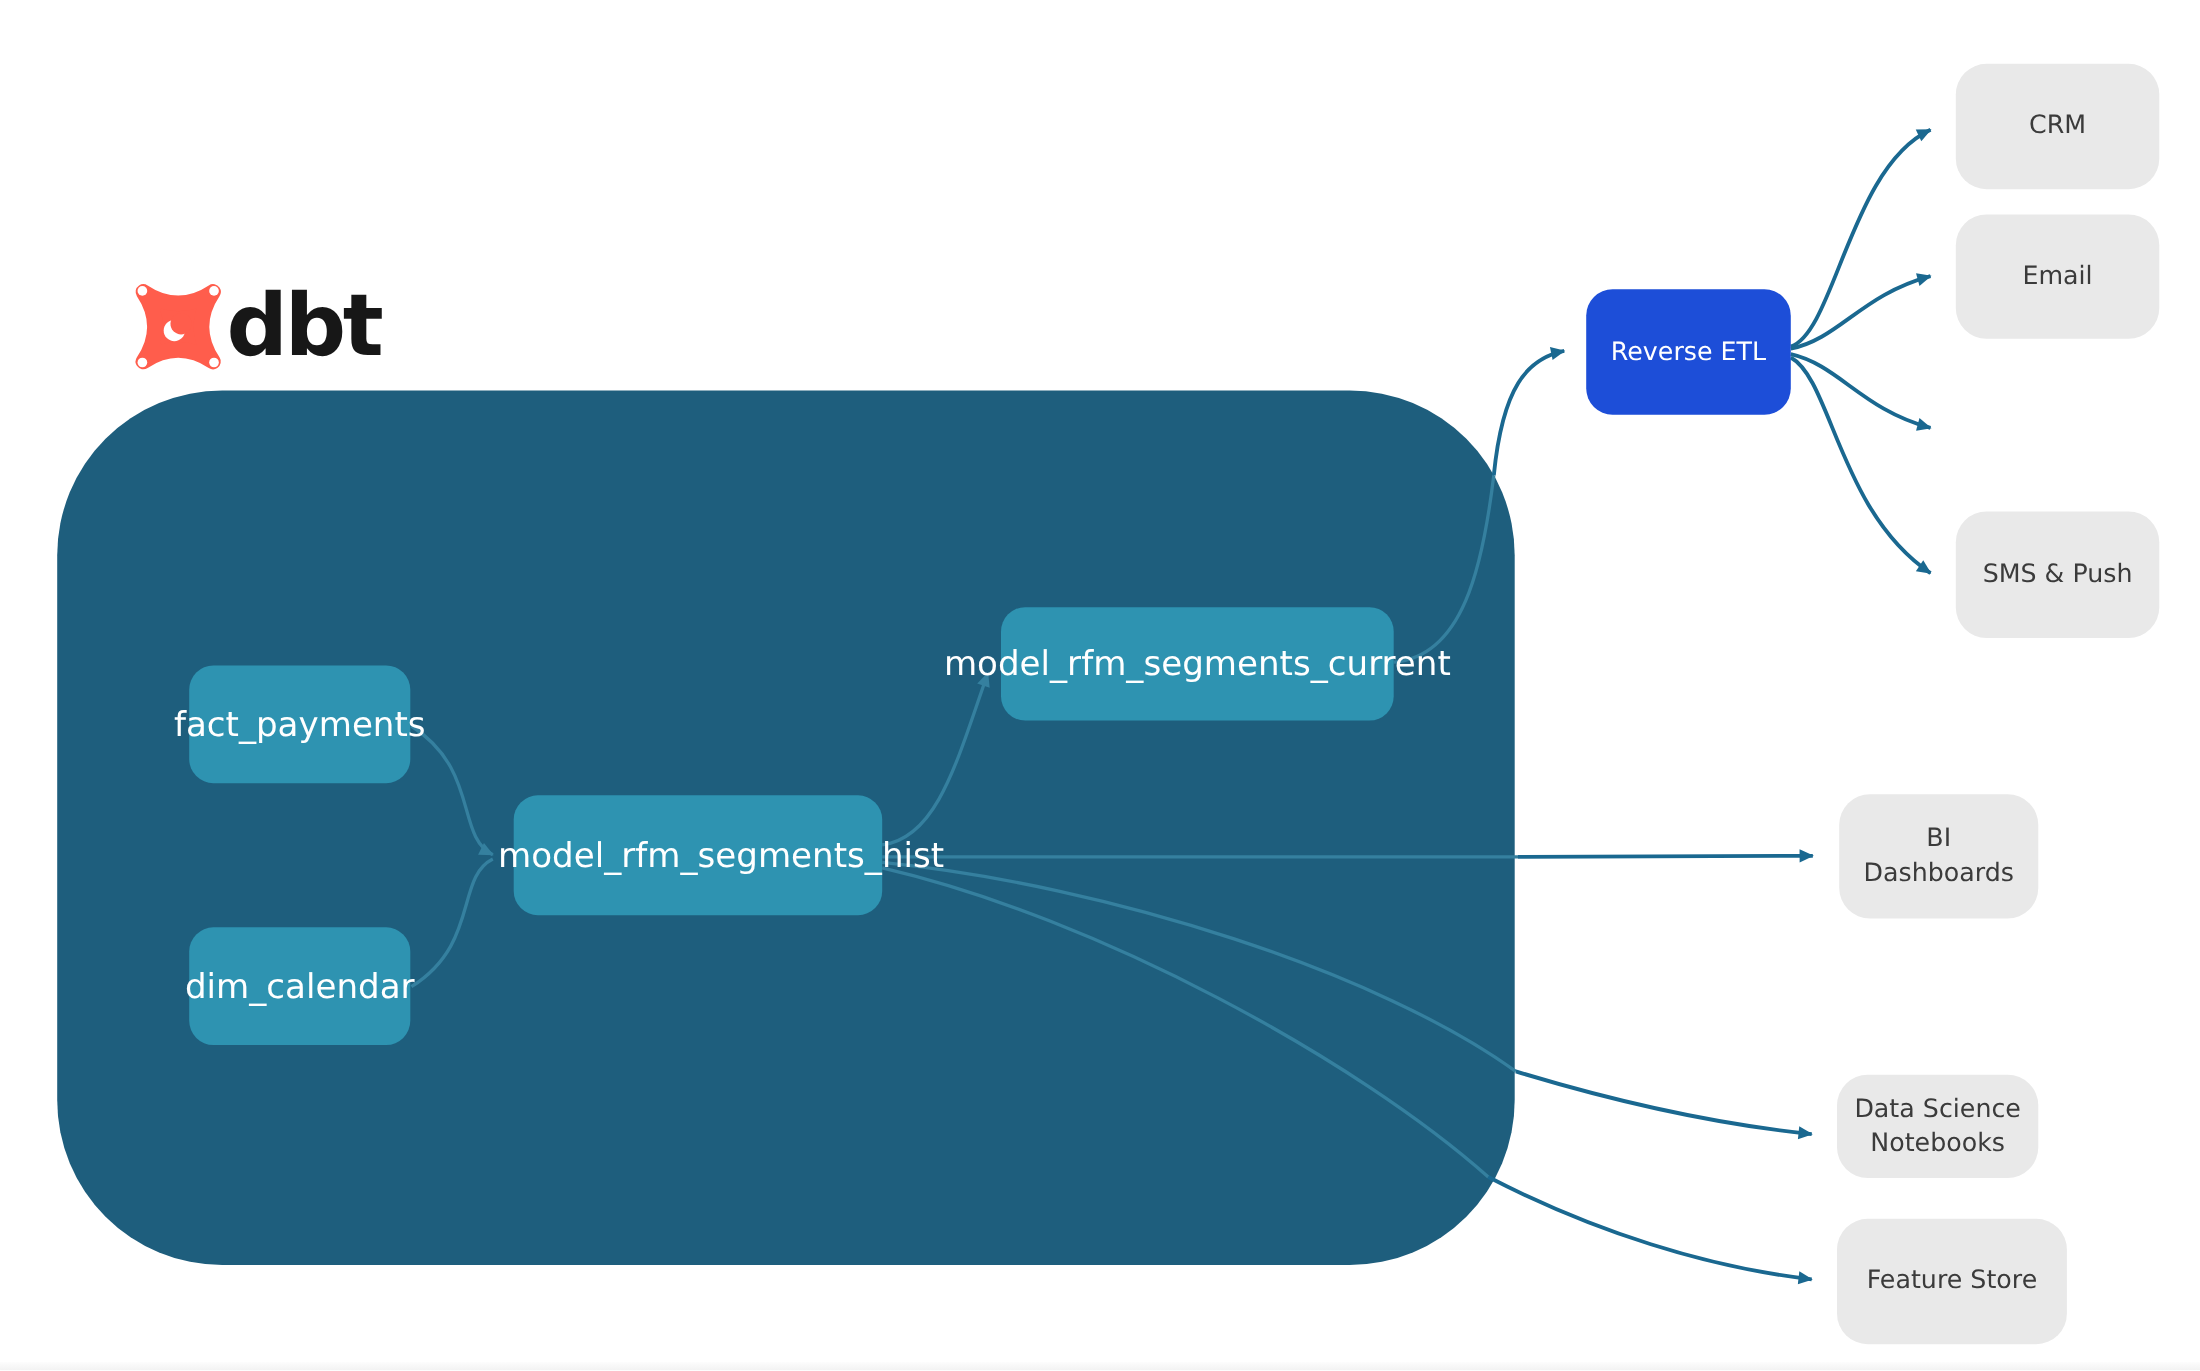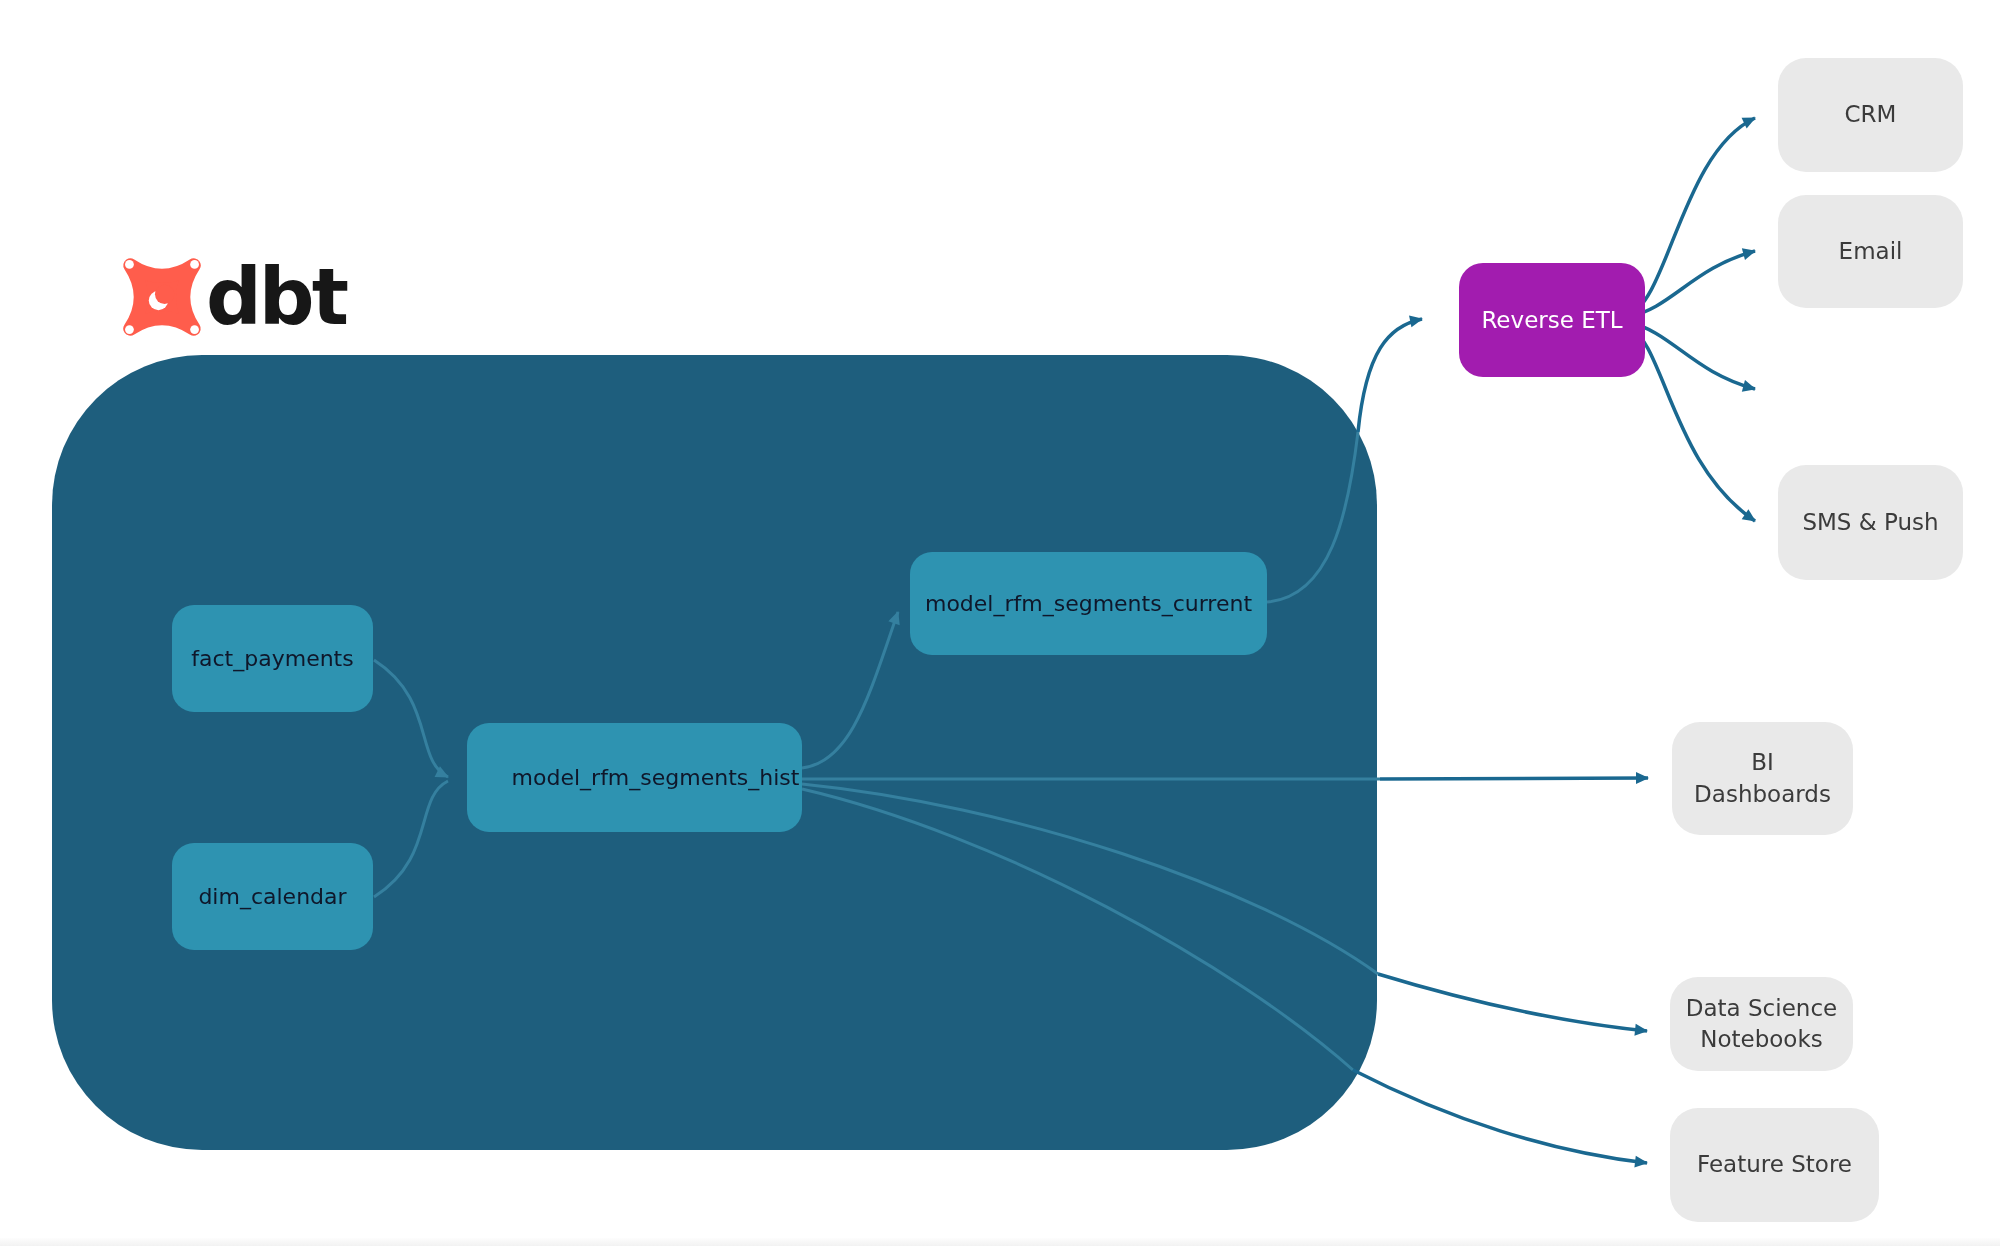--- a/index.html
+++ b/index.html
@@ -24,26 +24,26 @@
     z-index:2;pointer-events:none;
   }
   
   .node{
     position:absolute;z-index:3;
     display:flex;align-items:center;justify-content:center;
     text-align:center;
     box-sizing:border-box;
   }
   .node-model{
-    background:#2e93b1;color:#0f172a;
-    border-radius:22px;font-size:22px;
+    background:#2e93b1;color:#ffffff;
+    border-radius:22px;font-size:31px;
   }
   .node-green{
-    background:#a21caf;color:#ffffff;
-    border-radius:24px;font-size:23px;margin-left:17px;
+    background:#1d4ed8;color:#ffffff;
+    border-radius:24px;font-size:23px;
   }
   .node-gray{
     background:#e9e9e9;color:#3b3b3b;
     border-radius:28px;font-size:23px;
     line-height:1.35;
     padding:0 8px;
   }
   
   .logo{
     position:absolute;left:118px;top:252px;z-index:3;

